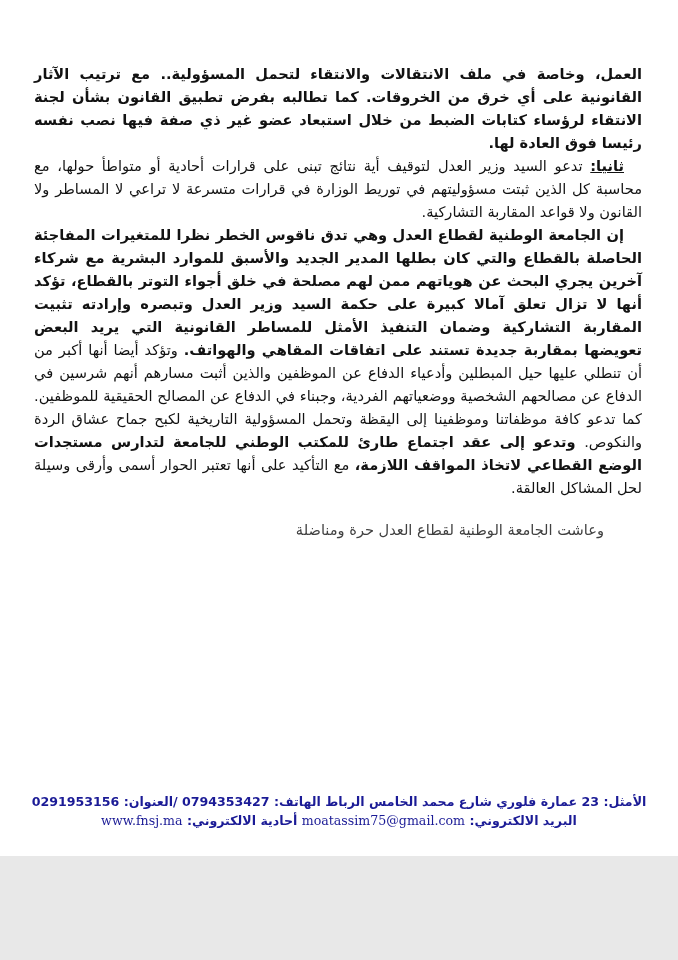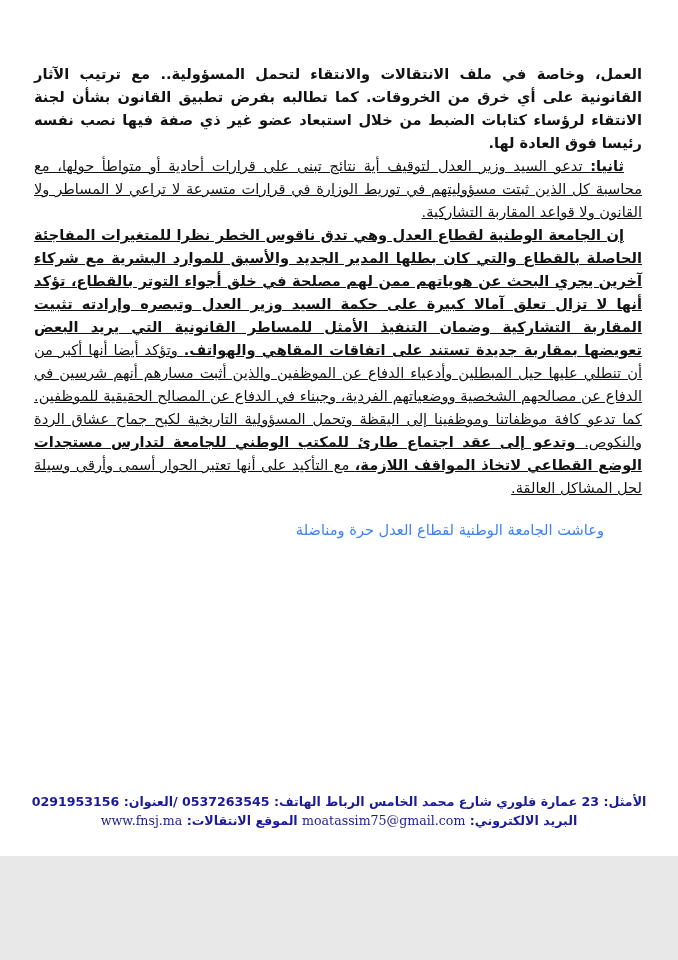--- a/index.html
+++ b/index.html
@@ -25,29 +25,28 @@
     color: #121212;
     text-align: justify;
     text-justify: inter-word;
   }
   .para {
     margin: 0;
     padding: 0;
   }
   .para.indent {
     text-indent: 18px;
-    text-decoration: underline;
   }
   .bold { font-weight: bold; }
   .underline { text-decoration: underline; }
   .signature {
     margin-top: 20px;
     font-size: 14.6px;
     line-height: 22px;
-    color: #3b82f6;
+    color: #404040;
   }
   .sig-line1 {
     margin-right: 38px;
     text-align: right;
   }
   .sig-line2 {
     margin-right: 200px;
     text-align: center;
     width: 210px;
     font-weight: bold;
@@ -85,25 +84,25 @@
       <div class="sig-line1">وعاشت الجامعة الوطنية لقطاع العدل حرة ومناضلة</div>
     </div>
 
   </main>
 
   <footer class="footer">
     <div class="footer-line">
       <span>الأمثل:</span>
       <span>23 عمارة فلوري شارع محمد الخامس الرباط</span>
       <span>الهاتف:</span>
-      <span>0537263545</span>
+      <span>0794353427</span>
       <span>/العنوان:</span>
       <span>0291953156</span>
     </div>
     <div class="footer-line">
       <span>البريد الالكتروني:</span>
       <span class="latin">moatassim75@gmail.com</span>
-      <span>الموقع الانتقالات:</span>
+      <span>أحادية الالكتروني:</span>
       <span class="latin">www.fnsj.ma</span>
     </div>
   </footer>
 
 </div>
 
 </body></html>

